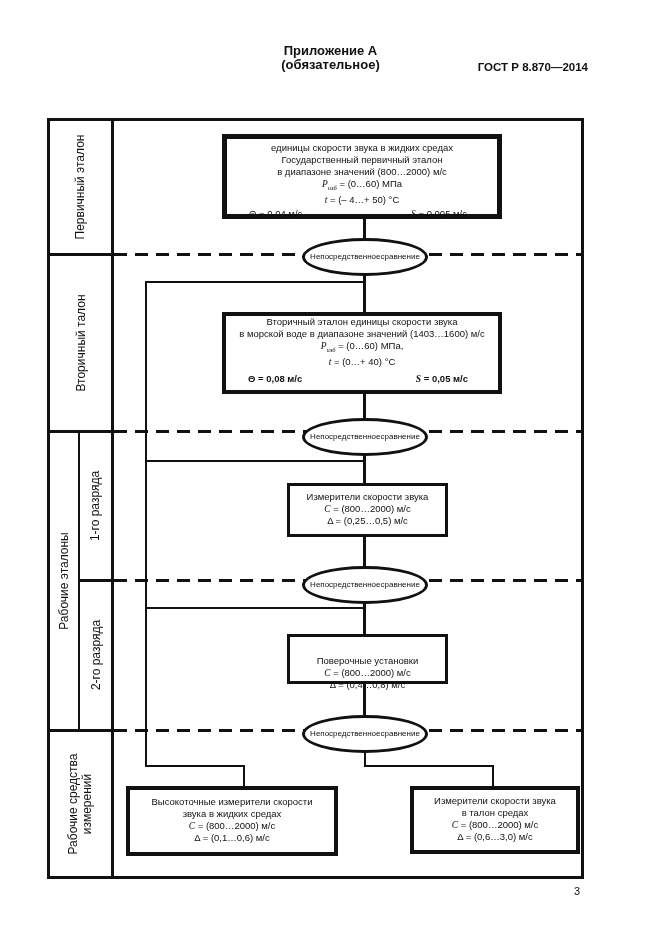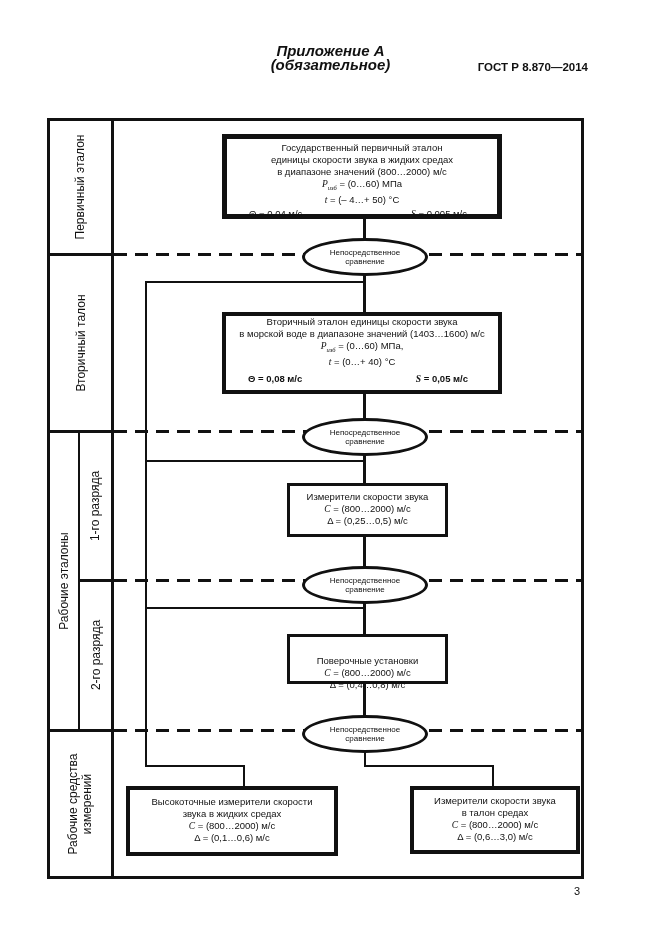--- a/index.html
+++ b/index.html
@@ -1,38 +1,38 @@
 <!DOCTYPE html>
 <html><head>
 <meta charset="utf-8">
 <style>
   html,body{margin:0;padding:0;background:#fff;}
   .page{position:relative;width:661px;height:936px;background:#fff;overflow:hidden;
         font-family:"Liberation Sans",sans-serif;color:#111;}
   .hdr-annex{position:absolute;left:0;top:44px;width:661px;text-align:center;
-             font-weight:bold;font-size:15px;line-height:14px;font-style:italic;}
+             font-weight:bold;font-size:13px;line-height:14px;}
   .hdr-code{position:absolute;top:61px;left:450px;width:138px;text-align:right;
             font-weight:bold;font-size:11.5px;}
   .hdr-title{position:absolute;top:84px;left:8px;width:645px;text-align:center;
              font-weight:bold;font-size:13px;line-height:16.5px;}
   .frame{position:absolute;left:47px;top:118px;width:537px;height:761px;
          border:3px solid #111;box-sizing:border-box;background:#fff;}
   .vline,.hline{position:absolute;background:#111;}
   .dash{position:absolute;height:3px;left:114px;width:470px;
         background:repeating-linear-gradient(90deg,#111 0 13px,transparent 13px 21px);z-index:2;}
   .vlabel{position:absolute;height:16px;font-size:12px;line-height:15px;text-align:center;
           transform:rotate(-90deg);white-space:nowrap;display:flex;align-items:center;justify-content:center;}
   .vlabel2{position:absolute;font-size:12px;line-height:14px;text-align:center;
            transform:rotate(-90deg);display:flex;align-items:center;justify-content:center;}
   .box{position:absolute;background:#fff;border:3px solid #111;box-sizing:border-box;
        text-align:center;font-size:9.5px;line-height:12px;z-index:3;}
   .b5{border-width:5px;}
   .b4{border-width:4px;}
   .ellipse{position:absolute;width:126px;height:38px;border:3px solid #111;border-radius:50%;
-           background:#fff;box-sizing:border-box;display:flex;flex-direction:column;
+           background:#fff;box-sizing:border-box;display:flex;flex-direction:row;
            align-items:center;justify-content:center;font-size:8px;line-height:9.5px;z-index:5;}
   .ts-row{display:flex;justify-content:space-between;padding:0 30px 0 22px;}
   .var{font-family:"Liberation Serif",serif;font-style:italic;}
   .varsub{font-size:6.5px;font-family:"Liberation Serif",serif;font-style:italic;}
   .pagenum{position:absolute;left:500px;top:885px;width:80px;text-align:right;font-size:11px;}
 </style>
 </head>
 <body>
 
 <div class="page">
@@ -95,22 +95,22 @@
   <div class="ellipse" style="left:302px;top:566px;">
     <span>Непосредственное</span>
     <span>сравнение</span>
   </div>
   <div class="ellipse" style="left:302px;top:715px;">
     <span>Непосредственное</span>
     <span>сравнение</span>
   </div>
 
   <div class="box b5" style="left:222px;top:134px;width:280px;height:85px;padding-top:3px;">
+    <div>единицы скорости звука в жидких средах</div>
     <div>Государственный первичный эталон</div>
-    <div>единицы скорости звука в жидких средах</div>
     <div>в диапазоне значений (800…2000) м/с</div>
     <div><span class="var">P</span><sub class="varsub">изб</sub><span> = (0…60) МПа</span></div>
     <div><span class="var">t</span><span> = (– 4…+ 50) °С</span></div>
     <div class="ts-row" style="margin-top:2px;gap:36px;">
       <span>Θ = 0,04 м/с</span>
       <span><span class="var">S</span><span> = 0,005 м/с</span></span>
     </div>
   </div>
 
   <div class="box b4" style="left:222px;top:312px;width:280px;height:82px;">

